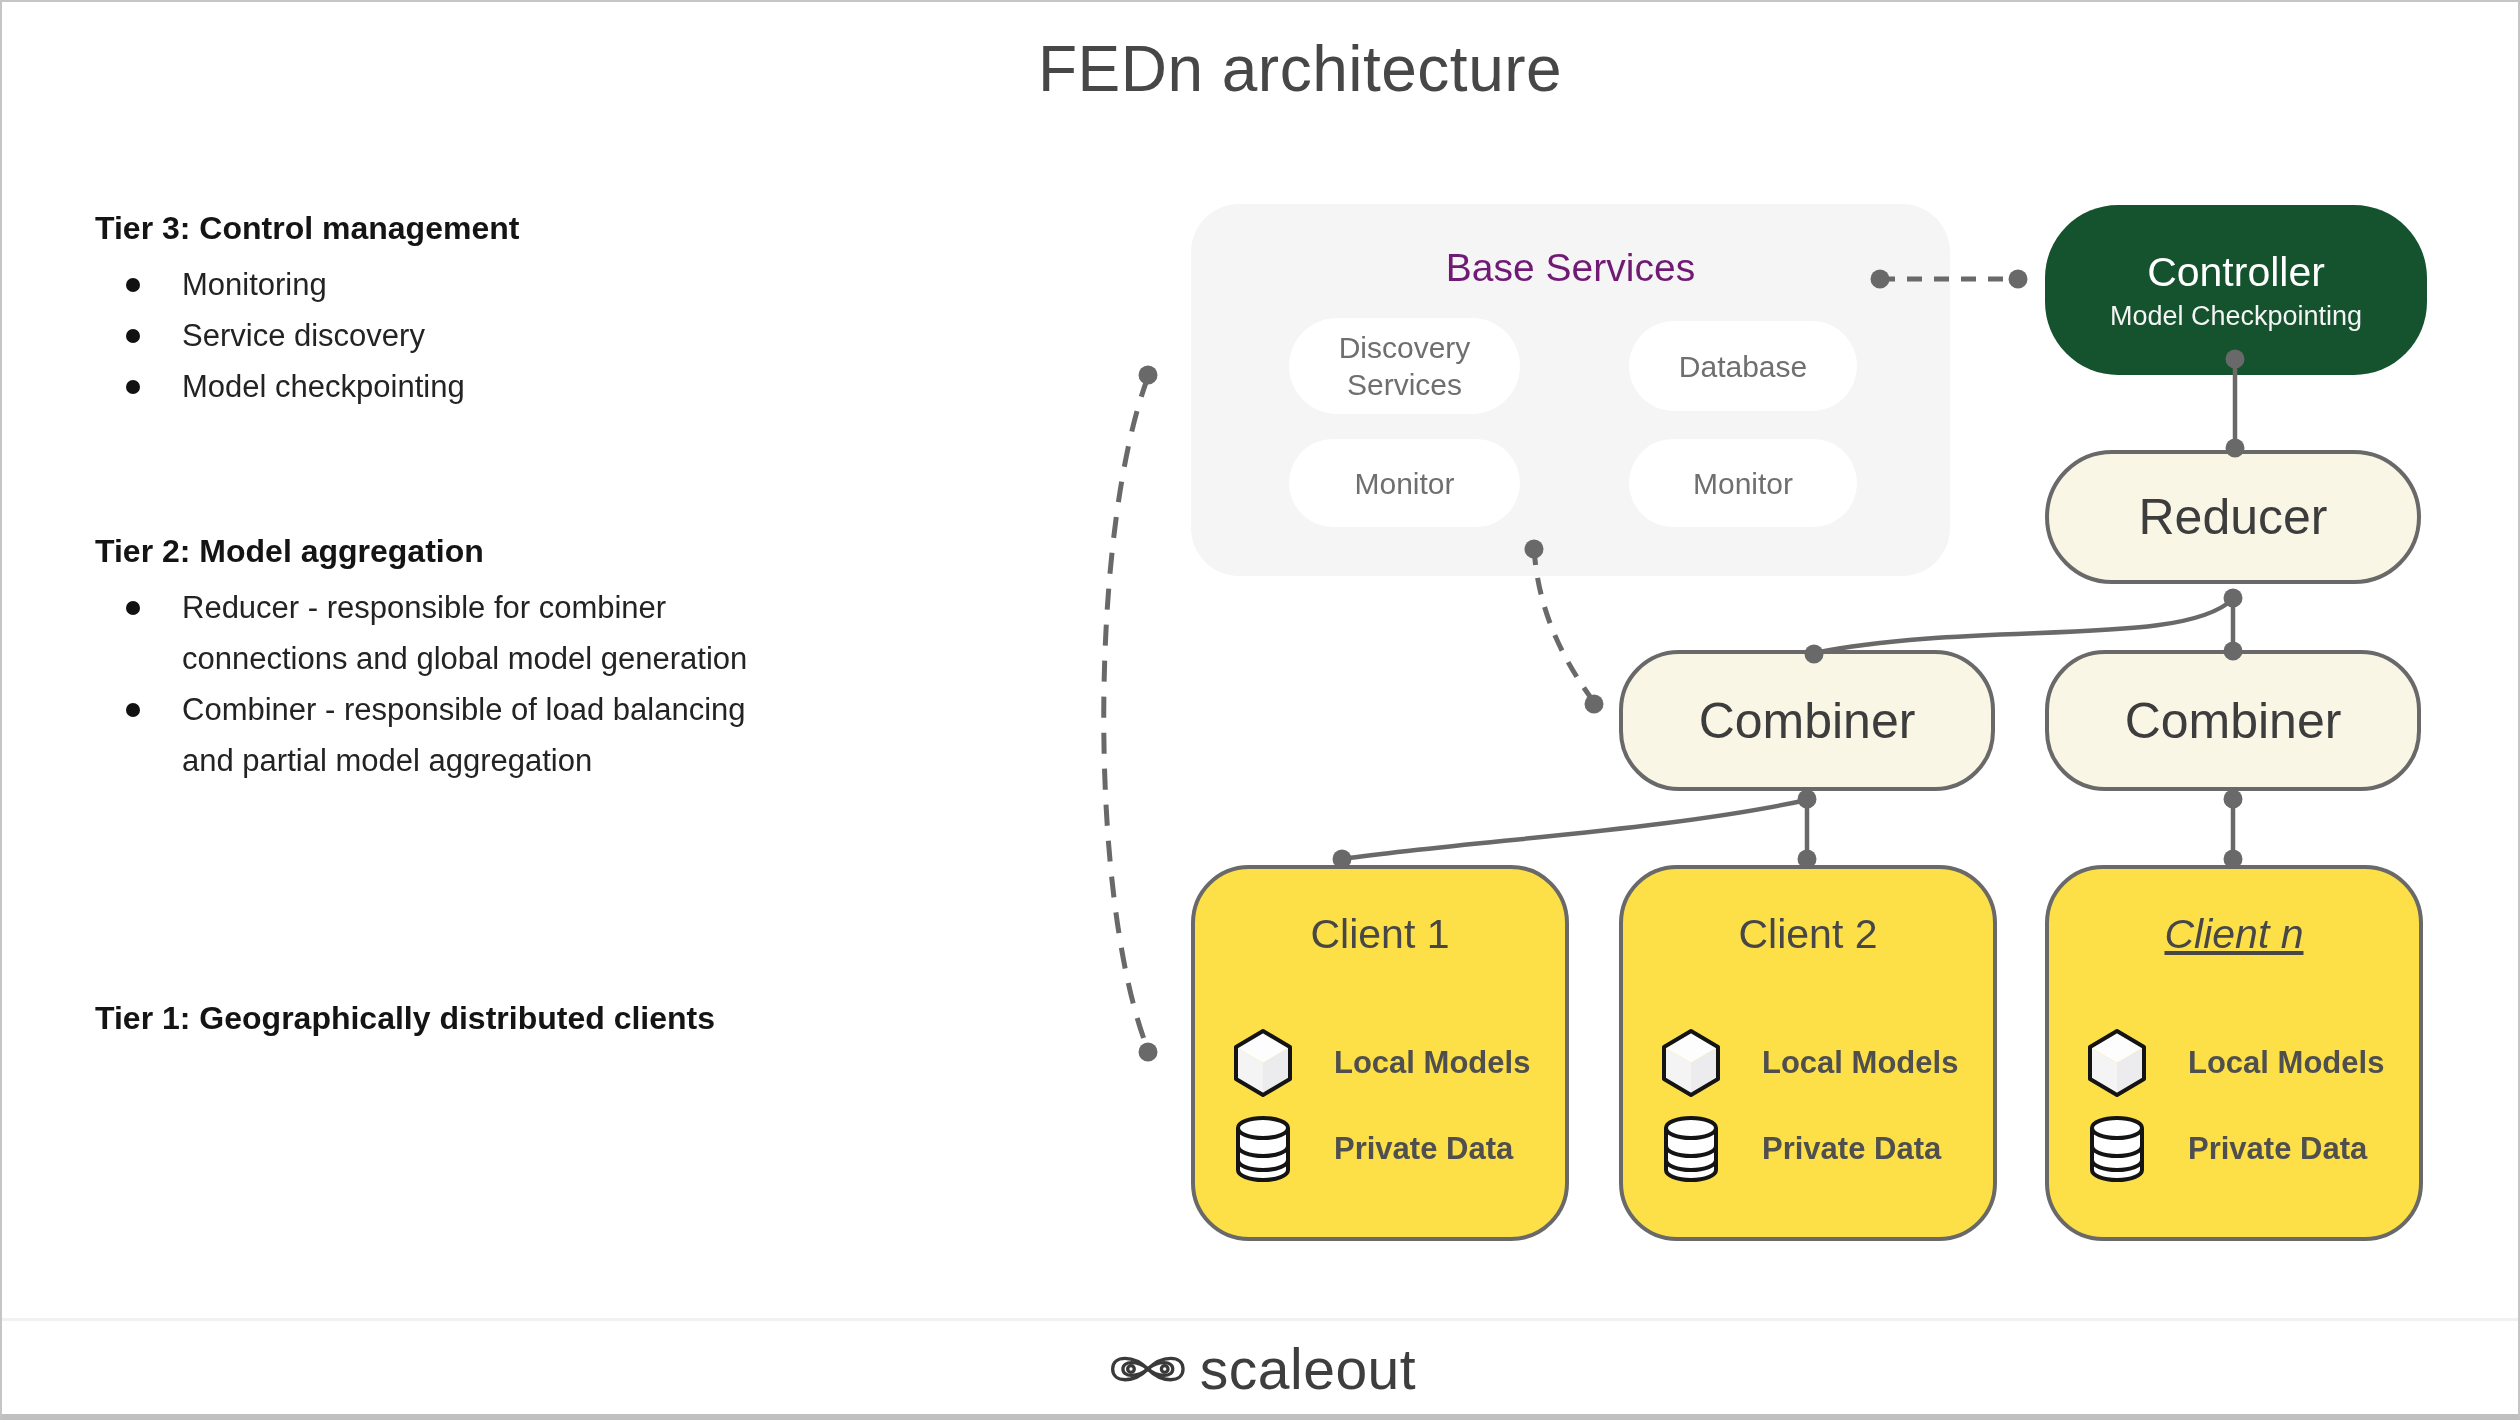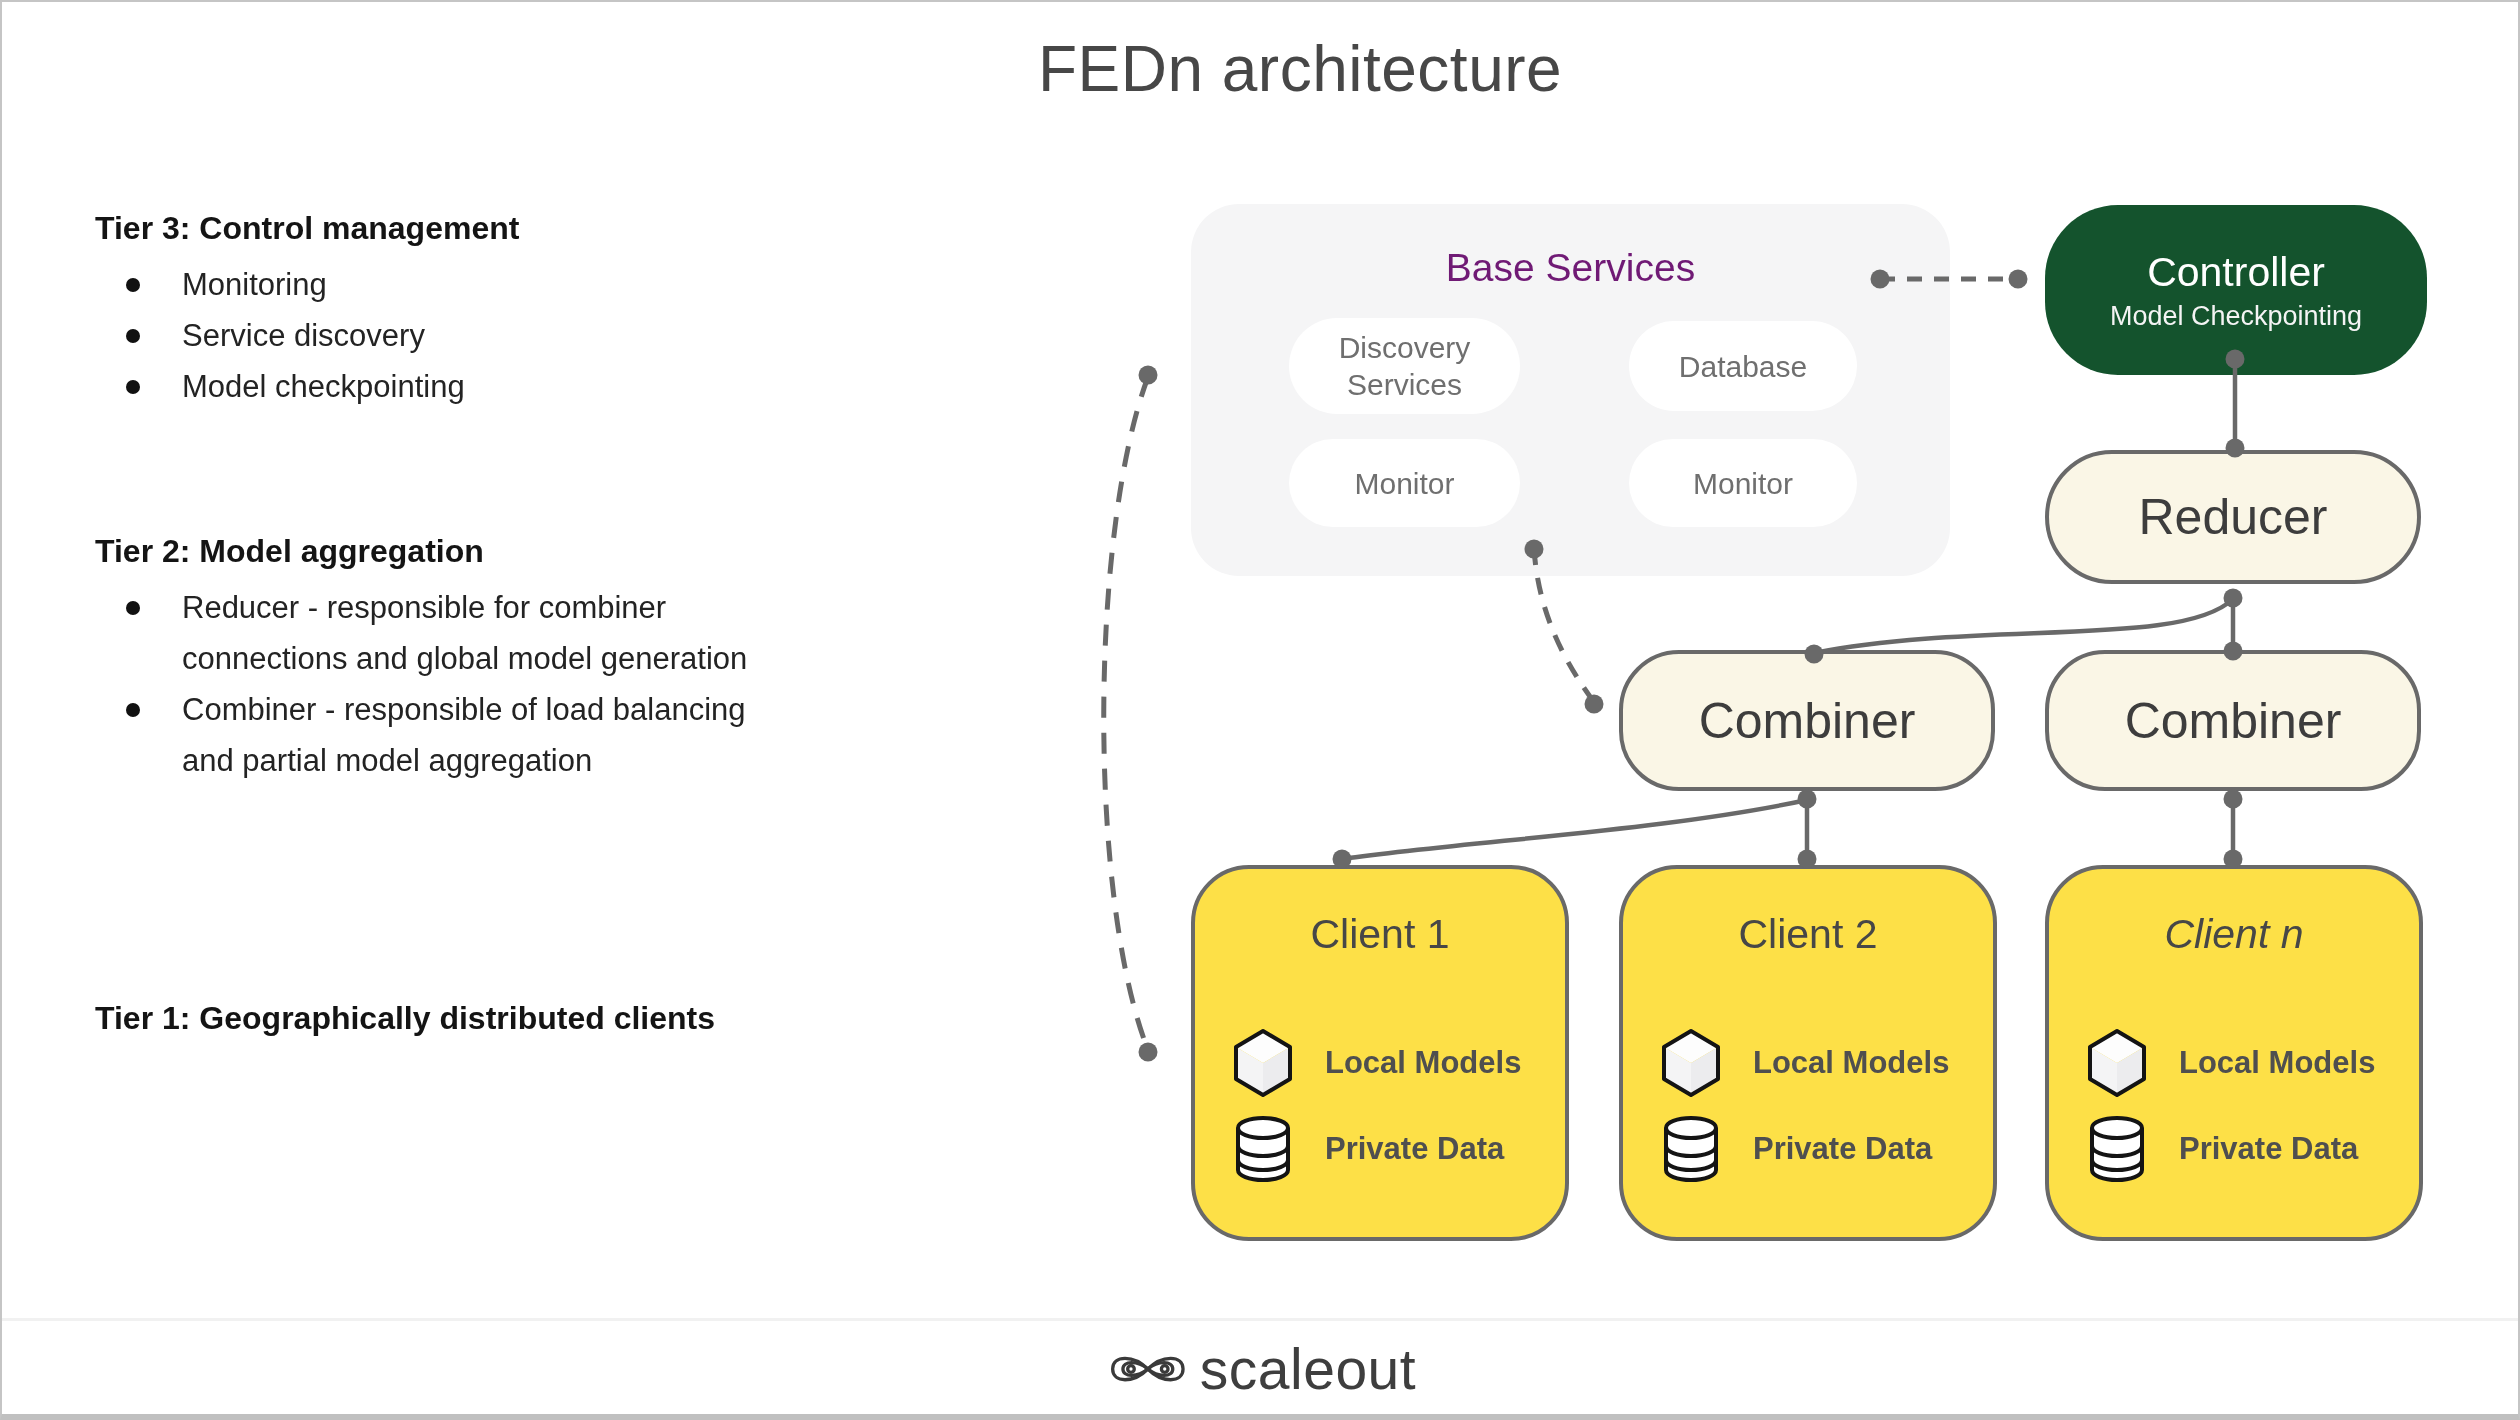--- a/index.html
+++ b/index.html
@@ -52,22 +52,22 @@
   }
   .reducer{left:2043px;top:448px;width:376px;height:134px;border-radius:67px;}
   .combiner-left{left:1617px;top:648px;width:376px;height:141px;border-radius:60px;}
   .combiner-right{left:2043px;top:648px;width:376px;height:141px;border-radius:60px;}
   .client{
     position:absolute;top:863px;width:378px;height:376px;box-sizing:border-box;
     background:#fde047;border:4px solid #696969;border-radius:58px;
   }
   .client1{left:1189px;} .client2{left:1617px;} .clientn{left:2043px;}
   .client-title{margin-top:42px;text-align:center;font-size:41px;color:#474747;}
-  .client-title.italic{font-style:italic;}
-  .crow{position:absolute;left:36px;display:flex;align-items:center;gap:30px;}
+  .client-title.italic{font-style:italic;text-decoration:underline;}
+  .crow{position:absolute;left:36px;display:flex;align-items:center;gap:39px;}
   .crow1{top:158px;} .crow2{top:244px;}
   .crow-label{font-size:31px;font-weight:700;color:#4f4f4f;}
   .icon-box{width:64px;height:72px;flex:0 0 auto;display:flex;align-items:center;justify-content:center;}
   
   .overlay{position:absolute;left:0;top:0;width:2520px;height:1420px;pointer-events:none;}
   
   .footer-divider{position:absolute;left:0;top:1316px;width:2520px;height:3px;background:#f1f1f1;}
   .footer{
     position:absolute;left:50%;top:1334px;transform:translateX(-50%);
     display:flex;align-items:flex-end;gap:8px;

